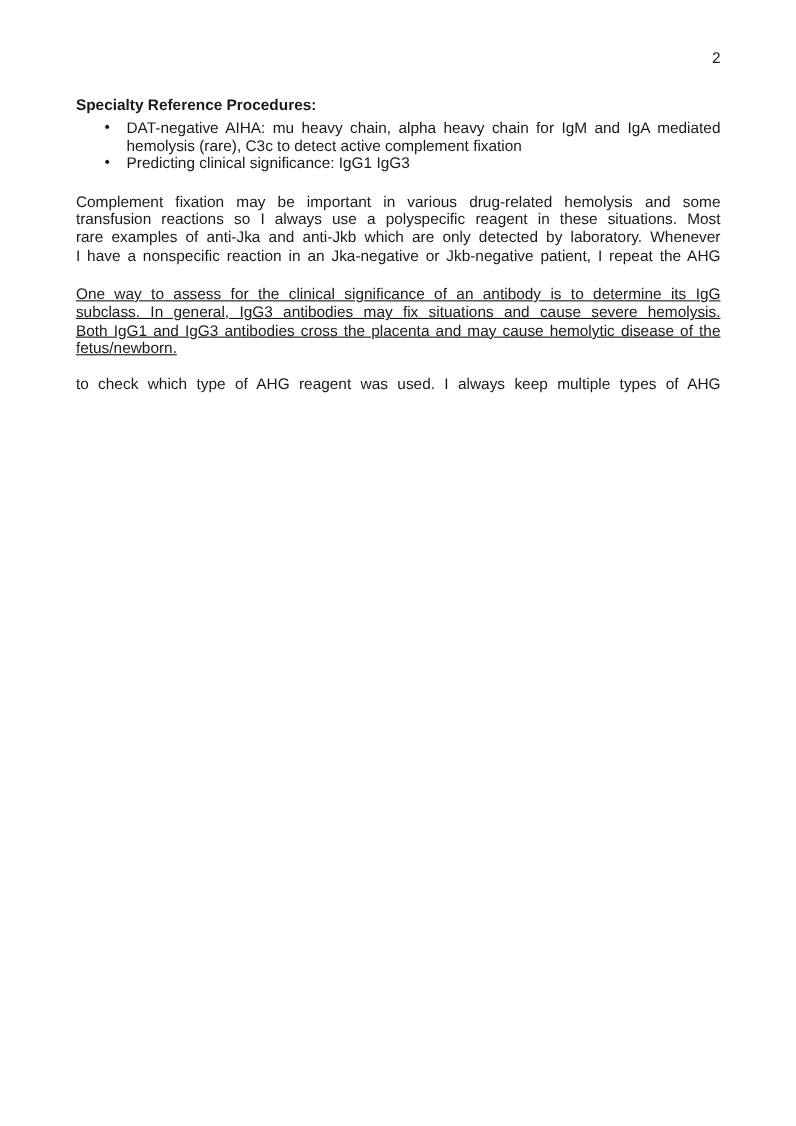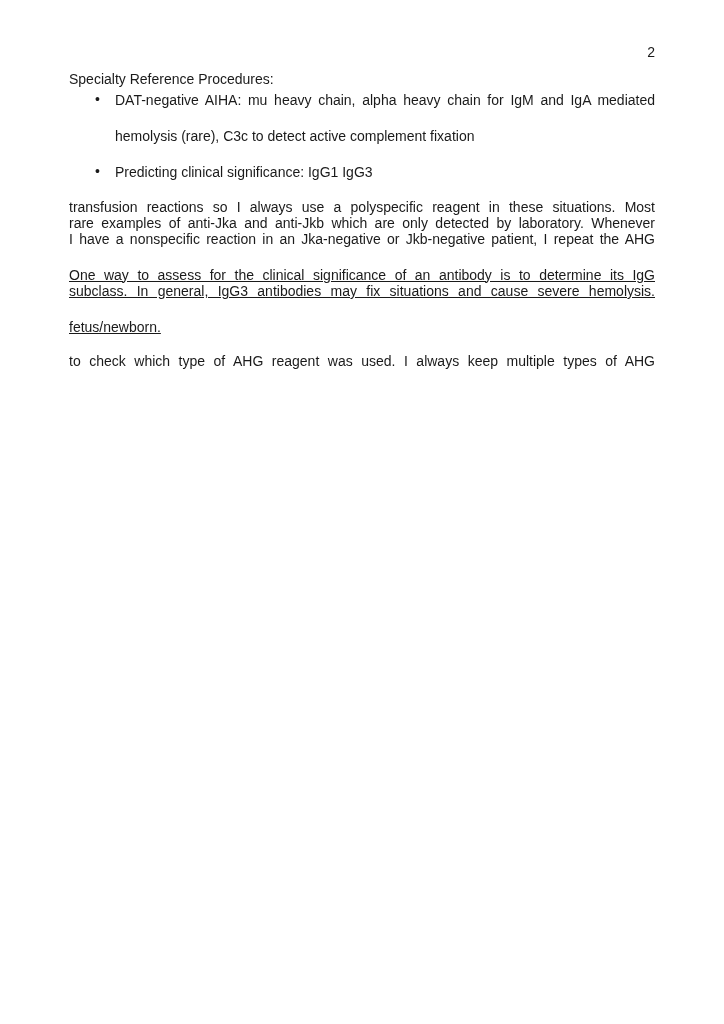--- a/index.html
+++ b/index.html
@@ -17,22 +17,22 @@
     font-family: "Liberation Sans", "DejaVu Sans", sans-serif;
     font-size: 14px;
     line-height: 16.33px;
     color: #1a1a1a;
     overflow: hidden;
   }
   .pageno {
     text-align: right;
   }
   .heading {
-    margin-top: 11px;
-    font-weight: normal;
+    margin-top: 27px;
+    font-weight: bold;
   }
   .bullets {
     margin-top: 4px;
   }
   .bullet {
     position: relative;
     padding-left: 46px;
   }
   .bullet .dot {
     position: absolute;
@@ -42,21 +42,20 @@
   .para1 { margin-top: 18px; }
   .para2 { margin-top: 19px; text-decoration: underline; }
   .para3 { margin-top: 17px; }
   .ln {
     text-align: justify;
     text-align-last: justify;
   }
   .ln.last {
     text-align: justify;
     text-align-last: left;
-    margin-top: 20px;
   }
 </style>
 </head>
 <body>
 
 <div class="page">
 
   <div class="pageno">2</div>
 
   <div class="heading">Specialty Reference Procedures:</div>
@@ -67,28 +66,30 @@
       <div class="ln">DAT-negative AIHA:  mu heavy chain, alpha heavy chain for IgM and IgA mediated</div>
       <div class="ln last">hemolysis (rare), C3c to detect active complement fixation</div>
     </div>
     <div class="bullet">
       <span class="dot">•</span>
       <div class="ln last">Predicting clinical significance:  IgG1 IgG3</div>
     </div>
   </div>
 
   <div class="para1">
+    <div class="ln">Complement fixation may be important in various drug-related hemolysis and some</div>
     <div class="ln">transfusion reactions so I always use a polyspecific reagent in these situations.  Most</div>
     <div class="ln">rare examples of anti-Jka and anti-Jkb which are only detected by laboratory.  Whenever</div>
     <div class="ln">I have a nonspecific reaction in an Jka-negative or Jkb-negative patient, I repeat the AHG</div>
   </div>
 
   <div class="para2">
     <div class="ln">One way to assess for the clinical significance of an antibody is to determine its IgG</div>
     <div class="ln">subclass.  In general, IgG3 antibodies may fix situations and cause severe hemolysis.</div>
+    <div class="ln">Both IgG1 and IgG3 antibodies cross the placenta and may cause hemolytic disease of the</div>
     <div class="ln last">fetus/newborn.</div>
   </div>
 
   <div class="para3">
     <div class="ln">to check which type of AHG reagent was used.  I always keep multiple types of AHG</div>
   </div>
 
 </div>
 
 </body></html>

